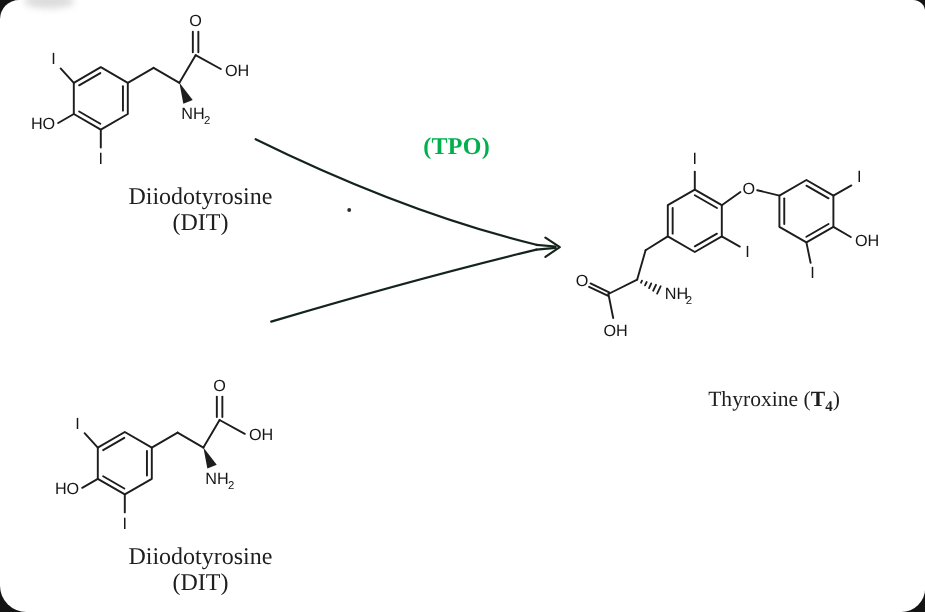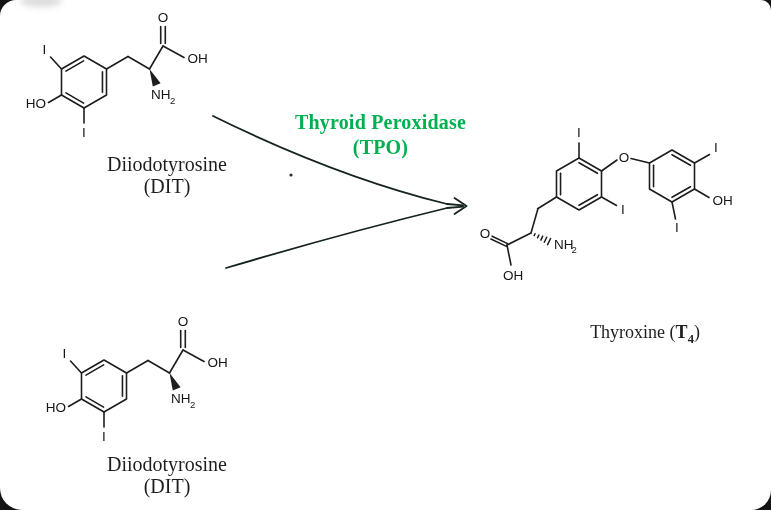--- a/index.html
+++ b/index.html
@@ -119,21 +119,20 @@
         <text class="sub" x="166" y="107.5">2</text>
       </g>
     </svg>
 
     <div class="caption" style="left:57px; top:453px; width:220px;">
       <div>Diiodotyrosine</div>
       <div>(DIT)</div>
     </div>
 
     <div class="enzyme" style="left:258px; top:110px; width:245px;">
-      <div style="color: rgb(0, 176, 80);">Thyroid Peroxidase</div>
       <div style="color: rgb(0, 176, 80);">(TPO)</div>
     </div>
 
     <svg class="arrows" width="771" height="510" viewBox="0 0 771 510">
       <g stroke="#15231d" stroke-width="1.8">
         <path d="M 213,116 Q 337,177 447,204"></path>
         <path d="M 226,268 Q 344,233 447,208"></path>
         <line x1="447" y1="204" x2="463" y2="205.4"></line>
         <line x1="447" y1="208" x2="463" y2="206.6"></line>
         <path d="M 454.5,198 L 466.5,206 L 454.5,214"></path>

